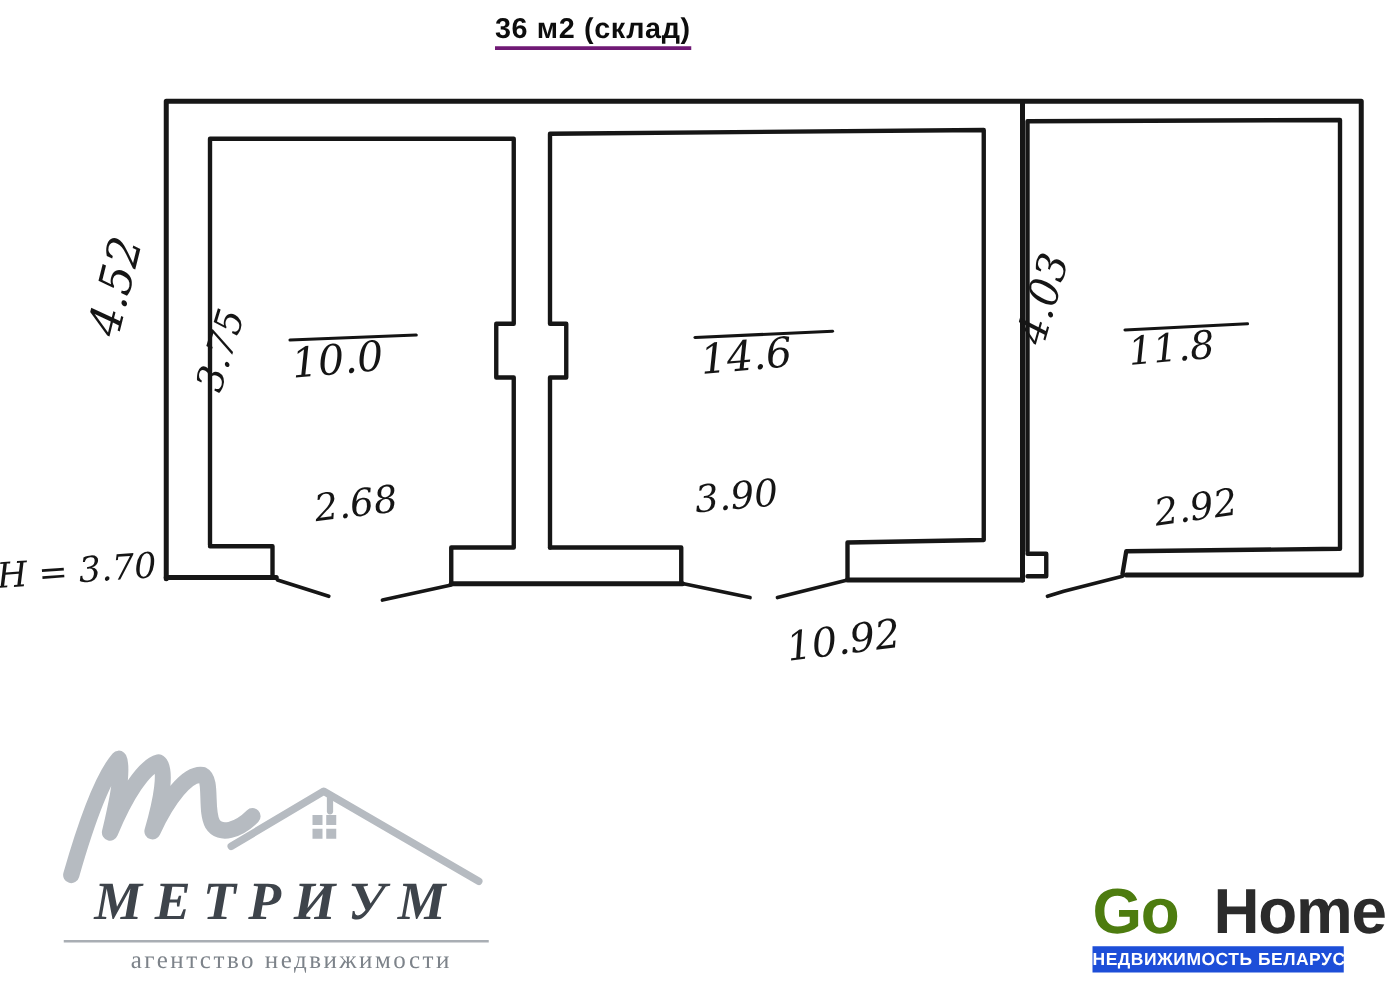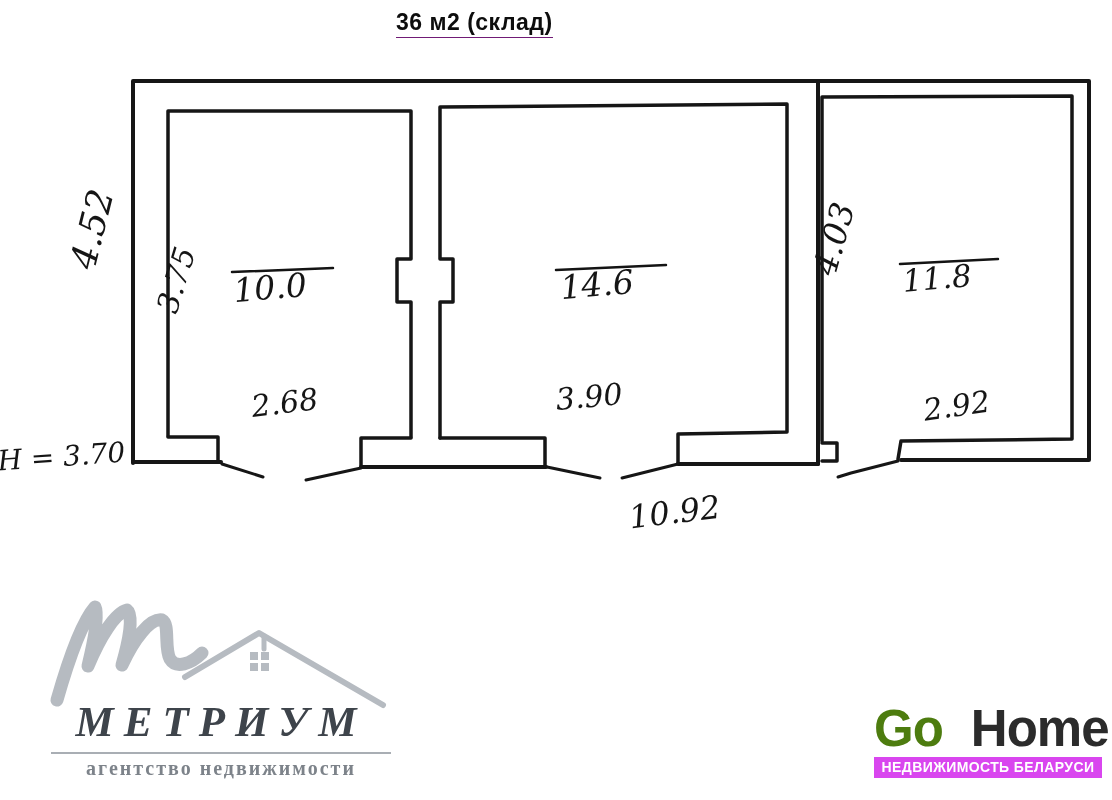--- a/index.html
+++ b/index.html
@@ -3,47 +3,47 @@
 <meta charset="utf-8">
 <style>
   html,body { margin:0; padding:0; background:#ffffff; }
   .stage {
     position:relative; width:1112px; height:800px; background:#ffffff;
     font-family:"Liberation Sans", sans-serif; overflow:hidden;
   }
   .plan-title {
     position:absolute; left:396px; top:9px;
     font-size:23px; font-weight:bold; color:#0d0d0d; letter-spacing:0.5px;
-    border-bottom:1px solid #701a75; padding-bottom:1px;
+    border-bottom:3px solid #701a75; padding-bottom:1px;
   }
   svg.plan { position:absolute; left:0; top:0; }
   .hand { font-family:"DejaVu Serif", serif; font-style:italic; fill:#151515; }
 
   
   .metrium { position:absolute; left:45px; top:593px; width:352px; height:200px; }
   .metrium-art { position:absolute; left:0; top:0; }
   .metrium-name {
     position:absolute; top:104px; left:0; width:100%; text-align:center;
     font-family:"Liberation Serif", serif; font-weight:bold; font-size:43px;
     letter-spacing:10px; color:#3e444b; white-space:nowrap;font-style:italic;
   }
   .metrium-rule { position:absolute; top:159px; left:6px; width:340px; border-top:2px solid #a9aeb4; }
   .metrium-tagline {
-    position:absolute; top:164px; left:0; width:100%; text-align:center;
+    position:absolute; top:164px; left:12px; width:100%; text-align:center;
     font-family:"Liberation Serif", serif; font-size:20px; letter-spacing:2px;
-    color:#7d838a; white-space:nowrap;font-weight:bold;
+    color:#7d838a; white-space:nowrap;
   }
 
   
   .gohome { position:absolute; left:874px; top:706px; width:206px; }
   .gohome-word { font-size:51px; font-weight:bold; letter-spacing:-1px; line-height:0.92; white-space:nowrap; }
   .gohome-go { color:#4d7c0f; }
   .gohome-home { color:#2b2b2b;margin-left:28px; }
   .gohome-bar {
-    margin-top:4px; width:228px; background:#d946ef; color:#ffffff;
+    margin-top:4px; width:201px; background:#1d4ed8; color:#ffffff;
     font-weight:bold; font-size:14px; letter-spacing:0.4px; text-align:center;
     padding:2px 0 3px; white-space:nowrap;
   }
 </style>
 </head>
 <body>
 
 <div class="stage">
 
   <div class="plan-title">36 м2 (склад)</div>

